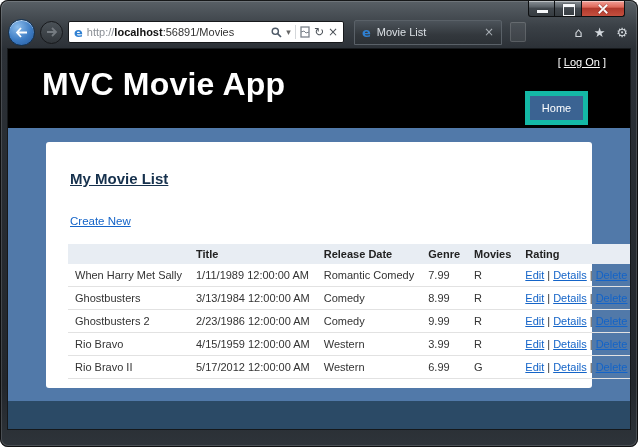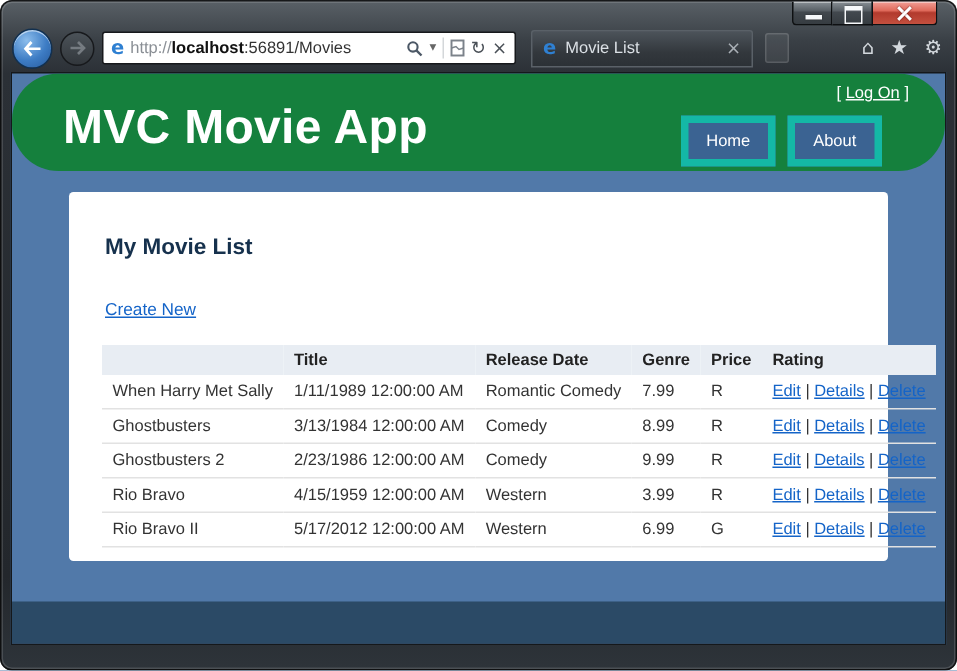--- a/index.html
+++ b/index.html
@@ -103,40 +103,40 @@
   }
   .chrome-icons { margin-left: auto; display: flex; gap: 11px; color: #d3d8dd; font-size: 13px; }
   .chrome-icons span { line-height: 1; }
 
   
   .viewport {
     position: absolute; left: 7px; right: 7px; top: 48px; bottom: 17px;
     background: #5179a9; border: 1px solid #15181b;
     display: flex; flex-direction: column; overflow: hidden;
   }
-  .header-band { position: relative; height: 65px; background: #15803d; flex: 0 0 auto; border-radius: 31px; }
+  .header-band { position: relative; height: 79px; background: #000000; flex: 0 0 auto; }
   .logon { position: absolute; top: 7px; right: 24px; color: #fff; font-size: 11px; }
   .logon a { color: #fff; text-decoration: underline; }
   .app-title {
     position: absolute; left: 34px; top: 17px; margin: 0;
     font-size: 32px; font-weight: bold; color: #ffffff; letter-spacing: 0.2px;
   }
   .menu { position: absolute; right: 42px; bottom: 3px; display: flex; gap: 8px; }
   .menu-btn {
     min-width: 63px; padding: 6px 10px; text-align: center;
     background: #3b6392; border: 5px solid #14b8a6;
     color: #fff; font-size: 11px; font-weight: normal; cursor: pointer;
   }
 
   .main-area { flex: 1 1 auto; }
   .content-box {
     width: 546px; height: 246px; margin: 14px auto 0;
     background: #fff; border-radius: 3px; padding: 24px 22px 0;
   }
-  .page-heading { margin: 4px 0 24px 2px; font-size: 15px; color: #16314d; }
+  .page-heading { margin: 4px 0 24px 2px; font-size: 15px; color: #16314d; text-decoration: underline; }
   .create-link { display: inline-block; margin-left: 2px; font-size: 11.5px; color: #1464c8; text-decoration: underline; }
 
   table.movies {
     width: 100%; margin-top: 15px; border-collapse: collapse;
     font-size: 11px; color: #333; white-space: nowrap;
   }
   table.movies th {
     background: #e8edf3; font-weight: bold; text-align: left;
     padding: 4px 7px; color: #222; margin-left: 36px;
   }
@@ -203,37 +203,36 @@
     </div>
   </div>
 
   <div class="viewport">
 
     <div class="header-band">
       <div class="logon"><span>[ </span><a href="#">Log On</a><span> ]</span></div>
       <h1 class="app-title">MVC Movie App</h1>
       <div class="menu">
         <div class="menu-btn">Home</div>
-        <div class="menu-btn">About</div>
       </div>
     </div>
 
     <div class="main-area">
       <div class="content-box">
         <h2 class="page-heading">My Movie List</h2>
         <a href="#" class="create-link">Create New</a>
 
         <table class="movies">
           <thead>
             <tr>
               <th></th>
               <th>Title</th>
               <th>Release Date</th>
               <th>Genre</th>
-              <th>Price</th>
+              <th>Movies</th>
               <th>Rating</th>
             </tr>
           </thead>
           <tbody>
             <tr>
               <td>When Harry Met Sally</td>
               <td>1/11/1989 12:00:00 AM</td>
               <td>Romantic Comedy</td>
               <td>7.99</td>
               <td>R</td>

